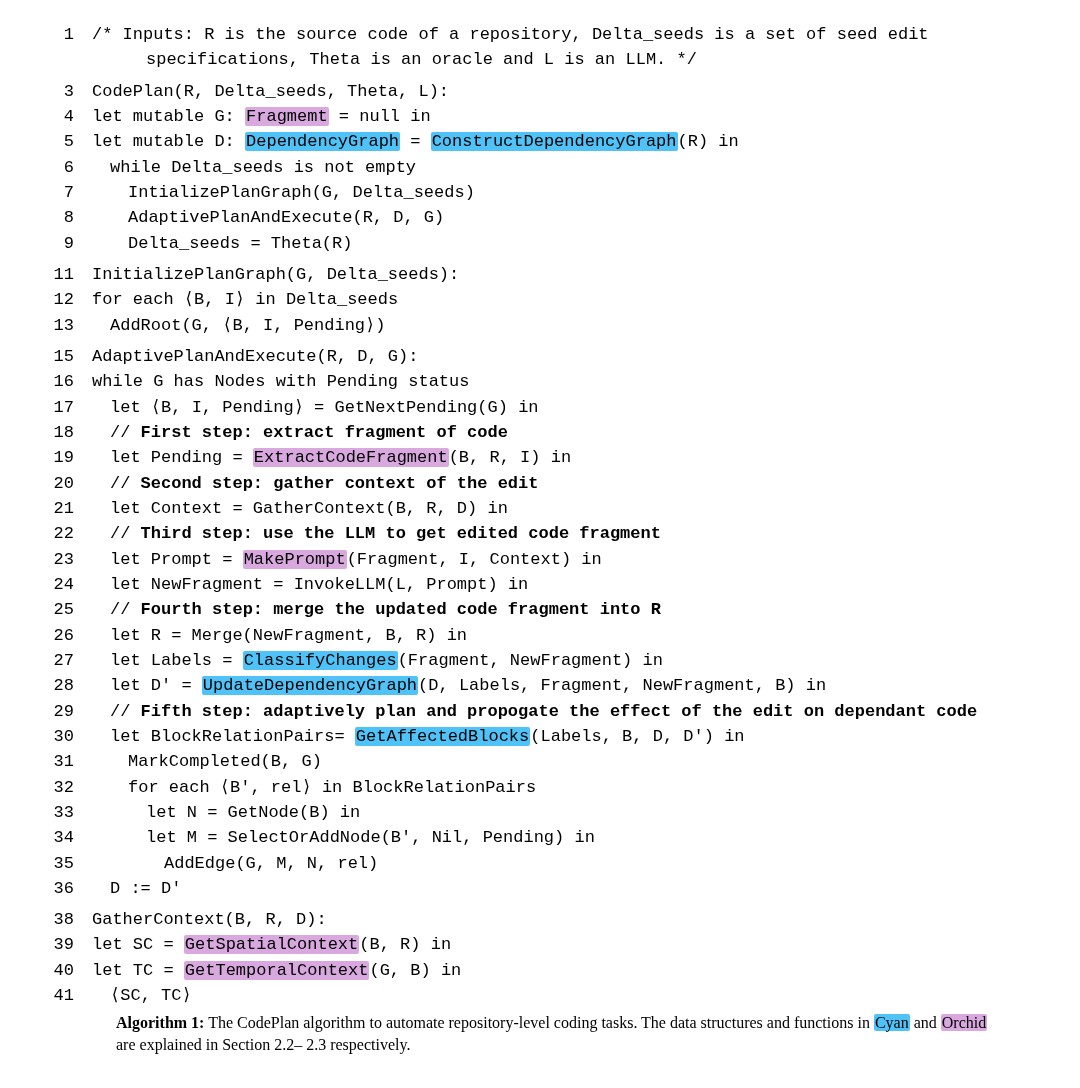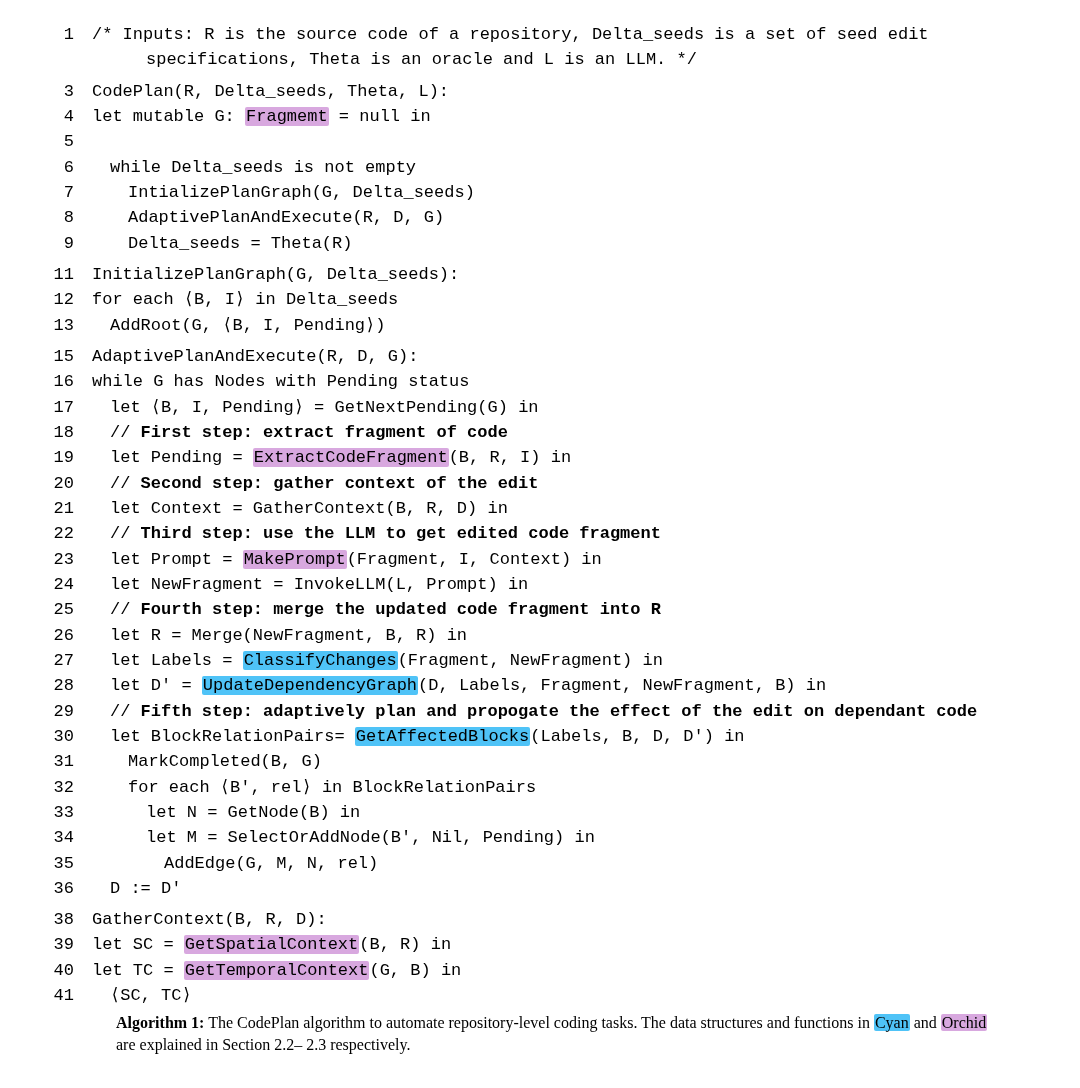--- a/index.html
+++ b/index.html
@@ -40,20 +40,21 @@
 <div class="line">
       <span class="ln">3</span>
       <span class="code">CodePlan(R, Delta_seeds, Theta, L):</span>
     </div>
 <div class="line">
       <span class="ln">4</span>
       <span class="code i1"><span>let mutable G: </span><span class="hl-orchid">Fragmemt</span><span> = </span><span class="kw">null</span><span class="kw"> in</span></span>
     </div>
 <div class="line">
       <span class="ln">5</span>
+      <span class="code i1"><span>let mutable D: </span><span class="hl-cyan">DependencyGraph</span><span> = </span><span class="hl-cyan">ConstructDependencyGraph</span><span>(R) </span><span class="kw">in</span></span>
     </div>
 <div class="line">
       <span class="ln">6</span>
       <span class="code i2"><span class="kw">while</span><span> Delta_seeds </span><span class="kw">is</span><span> not empty</span></span>
     </div>
 <div class="line">
       <span class="ln">7</span>
       <span class="code i3">IntializePlanGraph(G, Delta_seeds)</span>
     </div>
 <div class="line">

